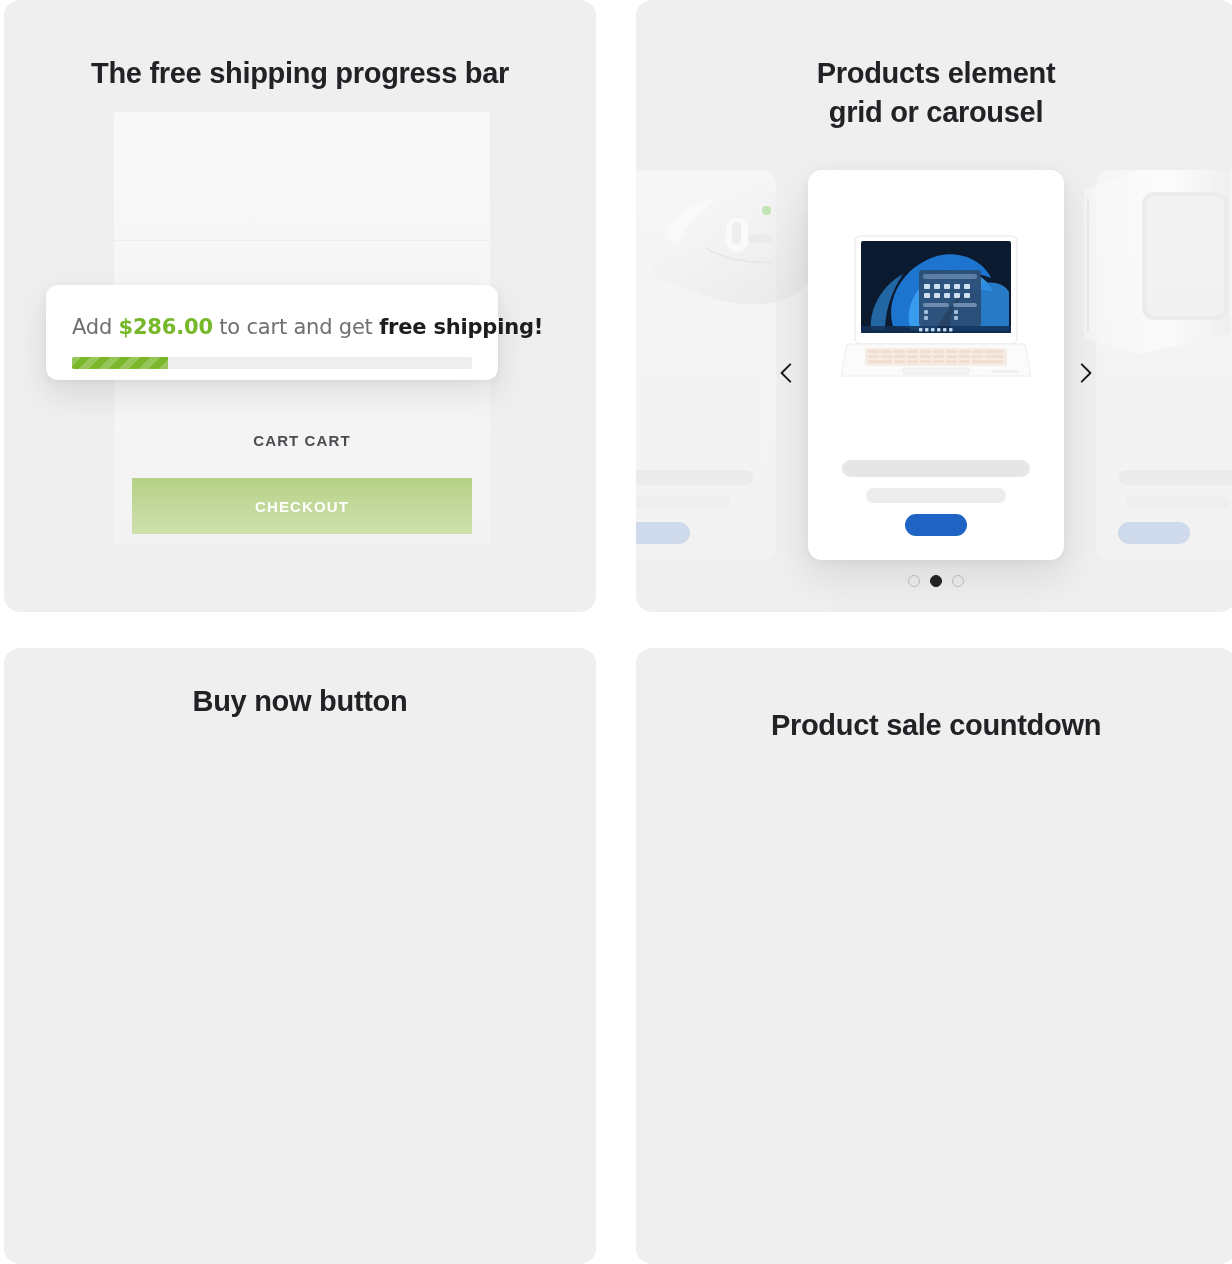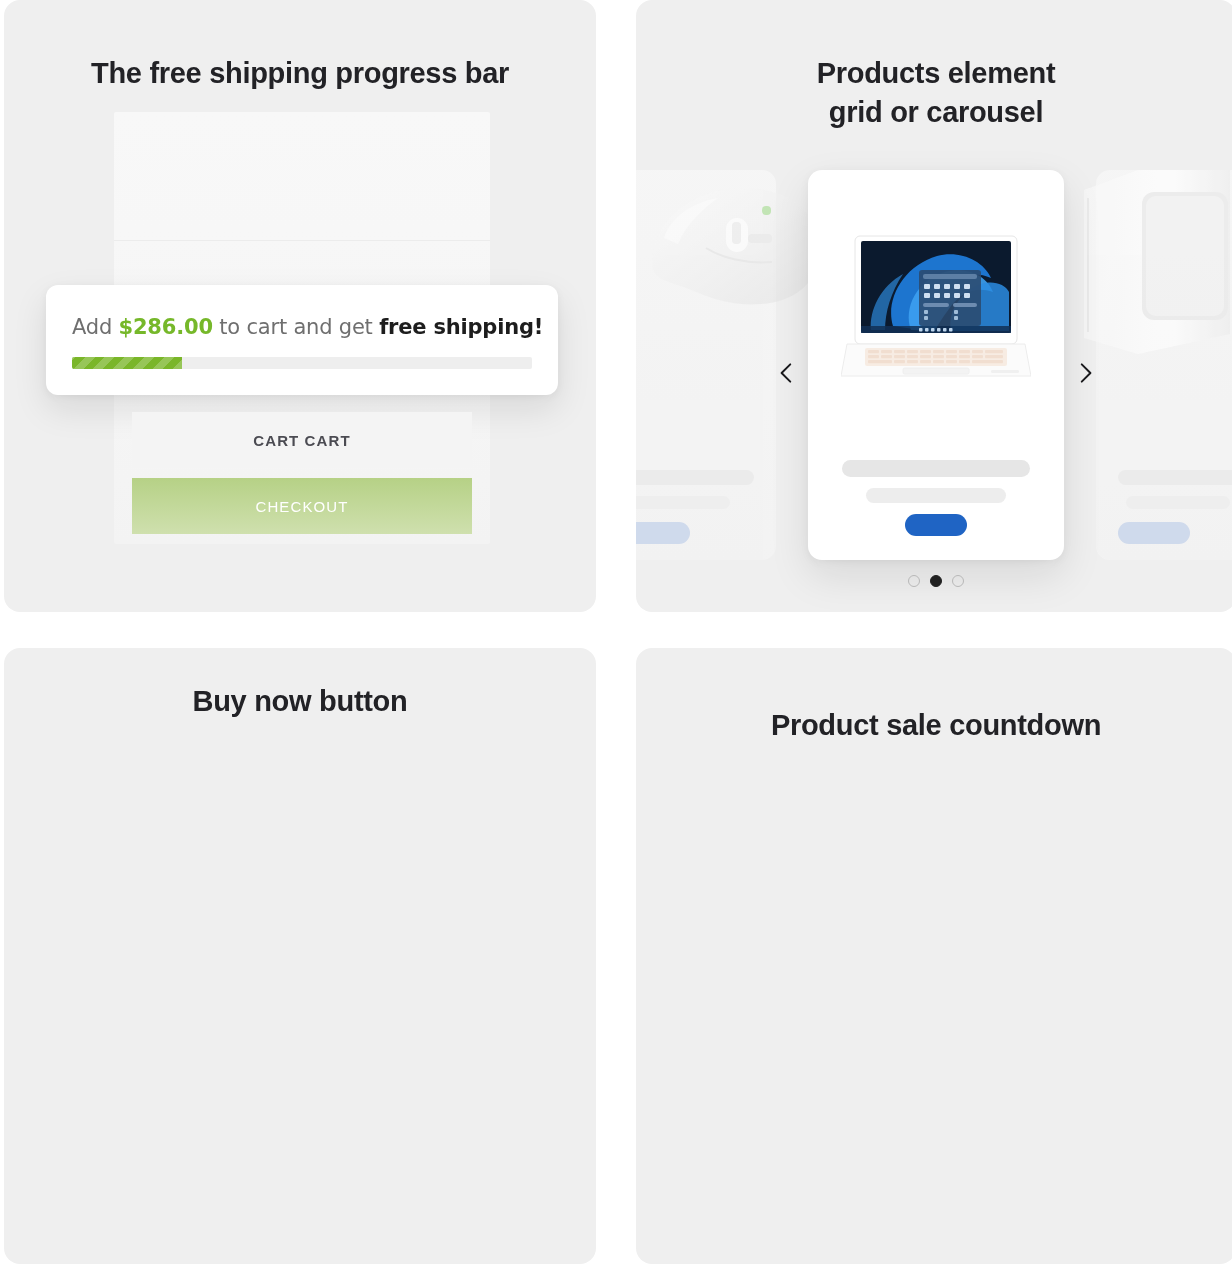--- a/index.html
+++ b/index.html
@@ -57,25 +57,25 @@
     height: 1px;
     background: #ececec;
   }
   .cart-mock .r1 { top: 128px; }
   .cart-mock .r2 { top: 196px; }
 
   .ship-card {
     position: absolute;
     left: 42px;
     top: 285px;
-    width: 512px;
+    width: 452px;
     background: #ffffff;
     border-radius: 12px;
     box-shadow: 0 14px 34px rgba(20,20,20,0.10), 0 2px 8px rgba(20,20,20,0.05);
-    padding: 30px 26px 26px 26px;
+    padding: 30px 26px 11px 26px;
   }
   .ship-text {
     font-size: 21px;
     color: #6f6f6f;
     font-family: "DejaVu Sans", sans-serif;
     white-space: nowrap;
     letter-spacing: -0.2px;
   }
   .ship-amount { color: #76b82a; font-weight: bold; }
   .ship-strong { color: #1d1d1d; font-weight: bold; }
@@ -113,21 +113,21 @@
   .btn-viewcart {
     top: 412px;
     background: #f4f4f4;
     color: #4b4b52;
     font-weight: bold;
   }
   .btn-checkout {
     top: 478px;
     background: linear-gradient(180deg,#b6d186 0%, #cfe0ae 100%);
     color: #ffffff;
-    font-weight: normal;
+    font-weight: bold;
   }
 
   
   #panel-carousel .panel-title { padding-top: 54px; }
 
   .carousel-stage {
     position: absolute;
     left: 0; right: 0;
     top: 160px;
     bottom: 0;

